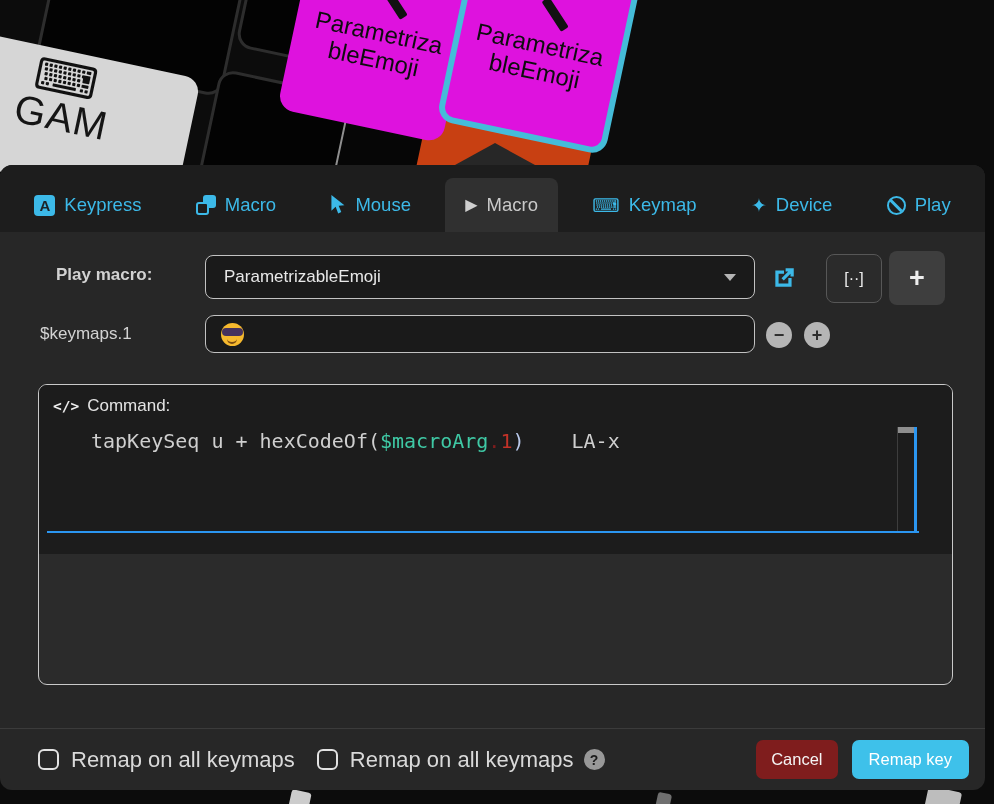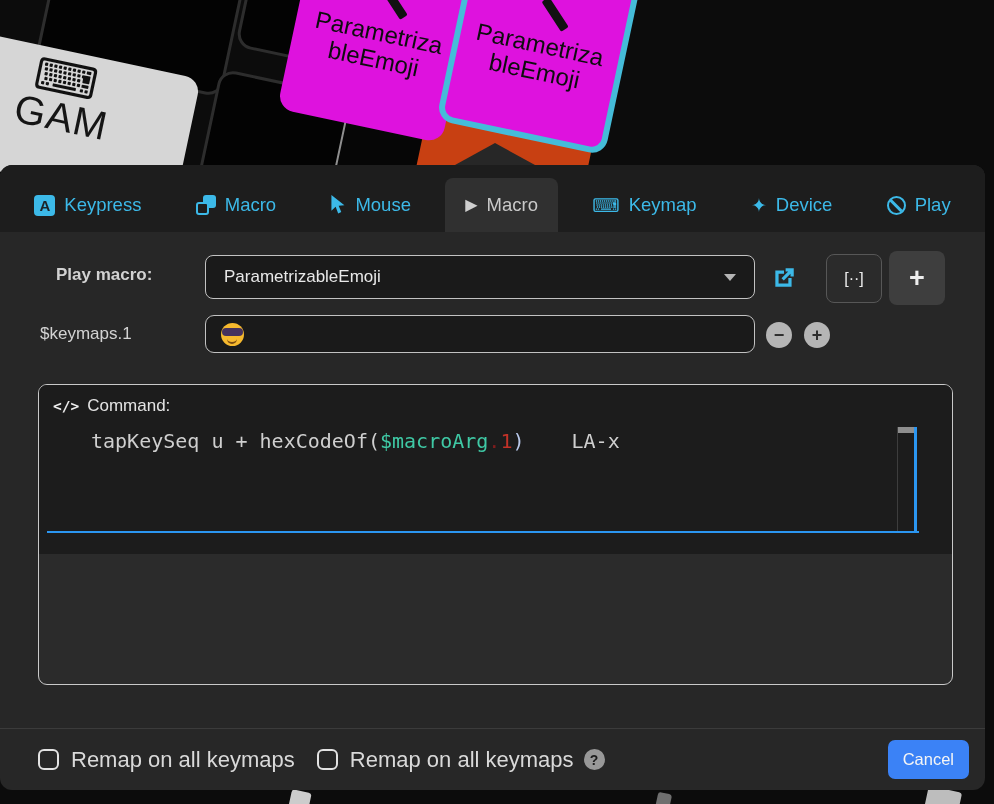--- a/index.html
+++ b/index.html
@@ -108,21 +108,21 @@
   .checkbox { width:21px; height:21px; border:2px solid #e3e3e3; border-radius:6px; background:transparent;
               margin-right:12px; flex:none; cursor:pointer; }
   .chk-label { color:#d9d9d9; font-size:22px; white-space:nowrap; }
   .group-gap { width:22px; flex:none; }
   .help-circle { width:21px; height:21px; border-radius:50%; background:#989898; color:#1b1b1b;
                  font-weight:bold; font-size:14px; display:flex; align-items:center; justify-content:center;
                  margin-left:10px; cursor:pointer; }
   .grow { flex:1; }
   .btn { border:none; border-radius:7px; font-size:16.5px; font-family:"Liberation Sans", sans-serif;
          padding:10px 15px; cursor:pointer; }
-  .btn-cancel { background:#3b82f6; color:#f5f5f5; }
+  .btn-cancel { background:#7f1d1d; color:#f5f5f5; }
   .btn-primary { background:#3ec1ea; color:#ffffff; margin-left:14px; padding:10px 17px; }
 </style>
 </head>
 <body>
 
 <div class="scene">
   <div class="key key-black" id="key-b1"></div>
   <div class="key key-black" id="key-b3"></div>
   <div class="key key-black" id="key-b2"></div>
   <div class="key" id="key-b4"></div>
@@ -250,14 +250,15 @@
 
   <div class="footer">
     <span class="checkbox"></span>
     <span class="chk-label">Remap on all keymaps</span>
     <span class="group-gap"></span>
     <span class="checkbox"></span>
     <span class="chk-label">Remap on all keymaps</span>
     <span class="help-circle">?</span>
     <span class="grow"></span>
     <button class="btn btn-cancel">Cancel</button>
+    <button class="btn btn-primary">Remap key</button>
   </div>
 </div>
 
 </body></html>

